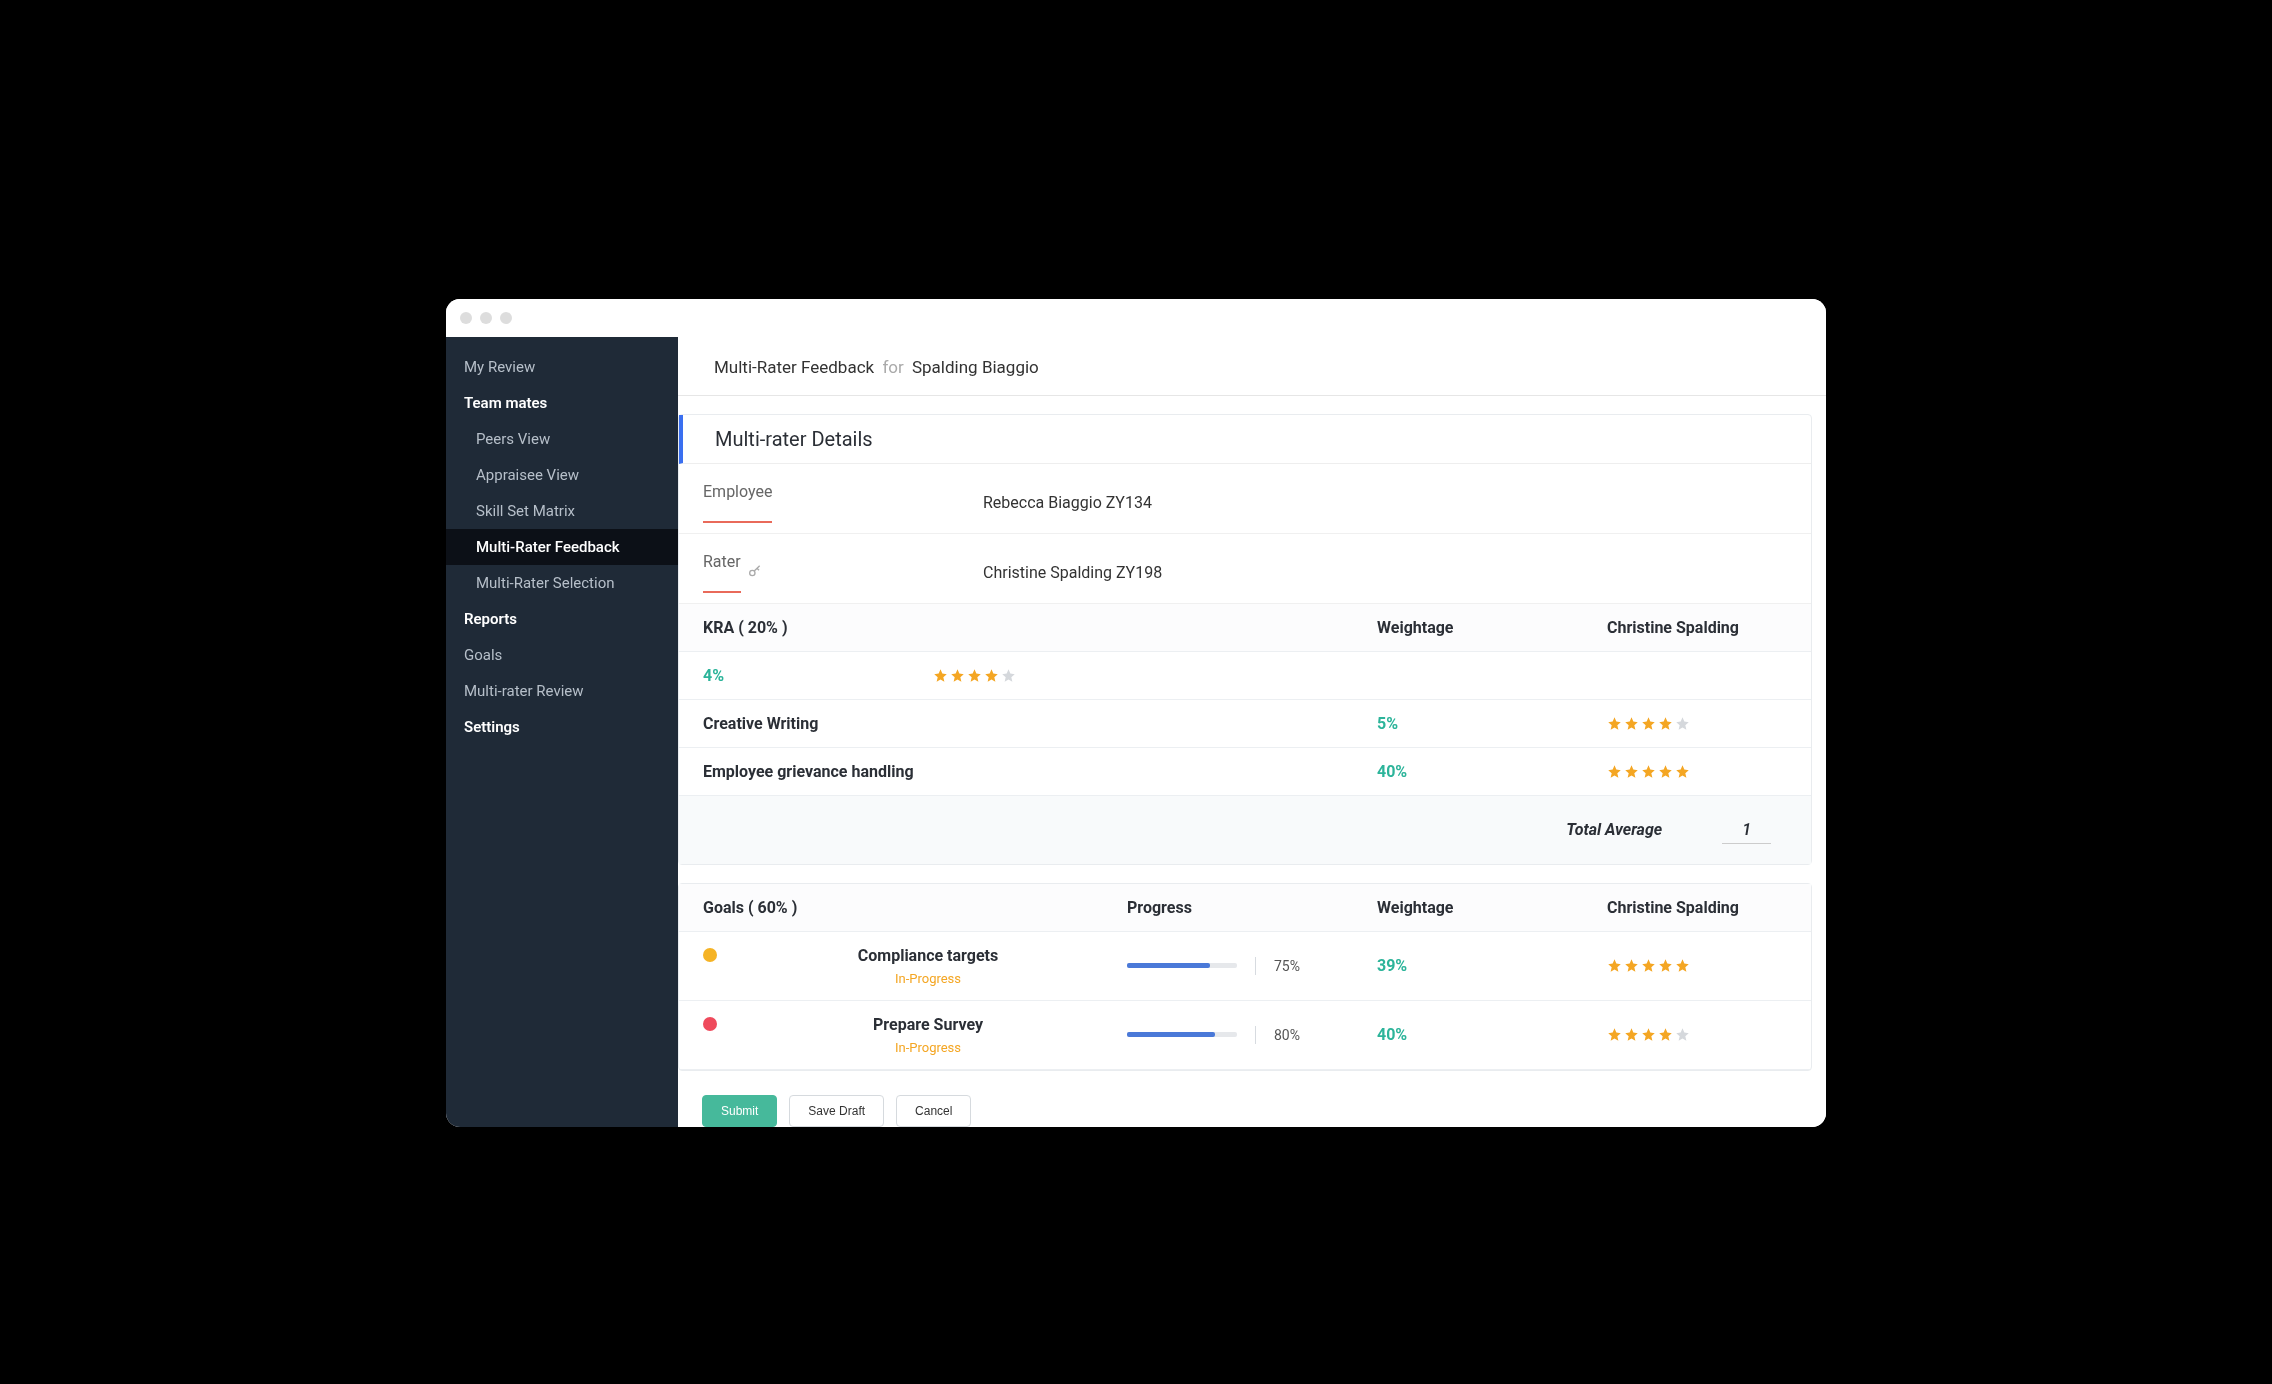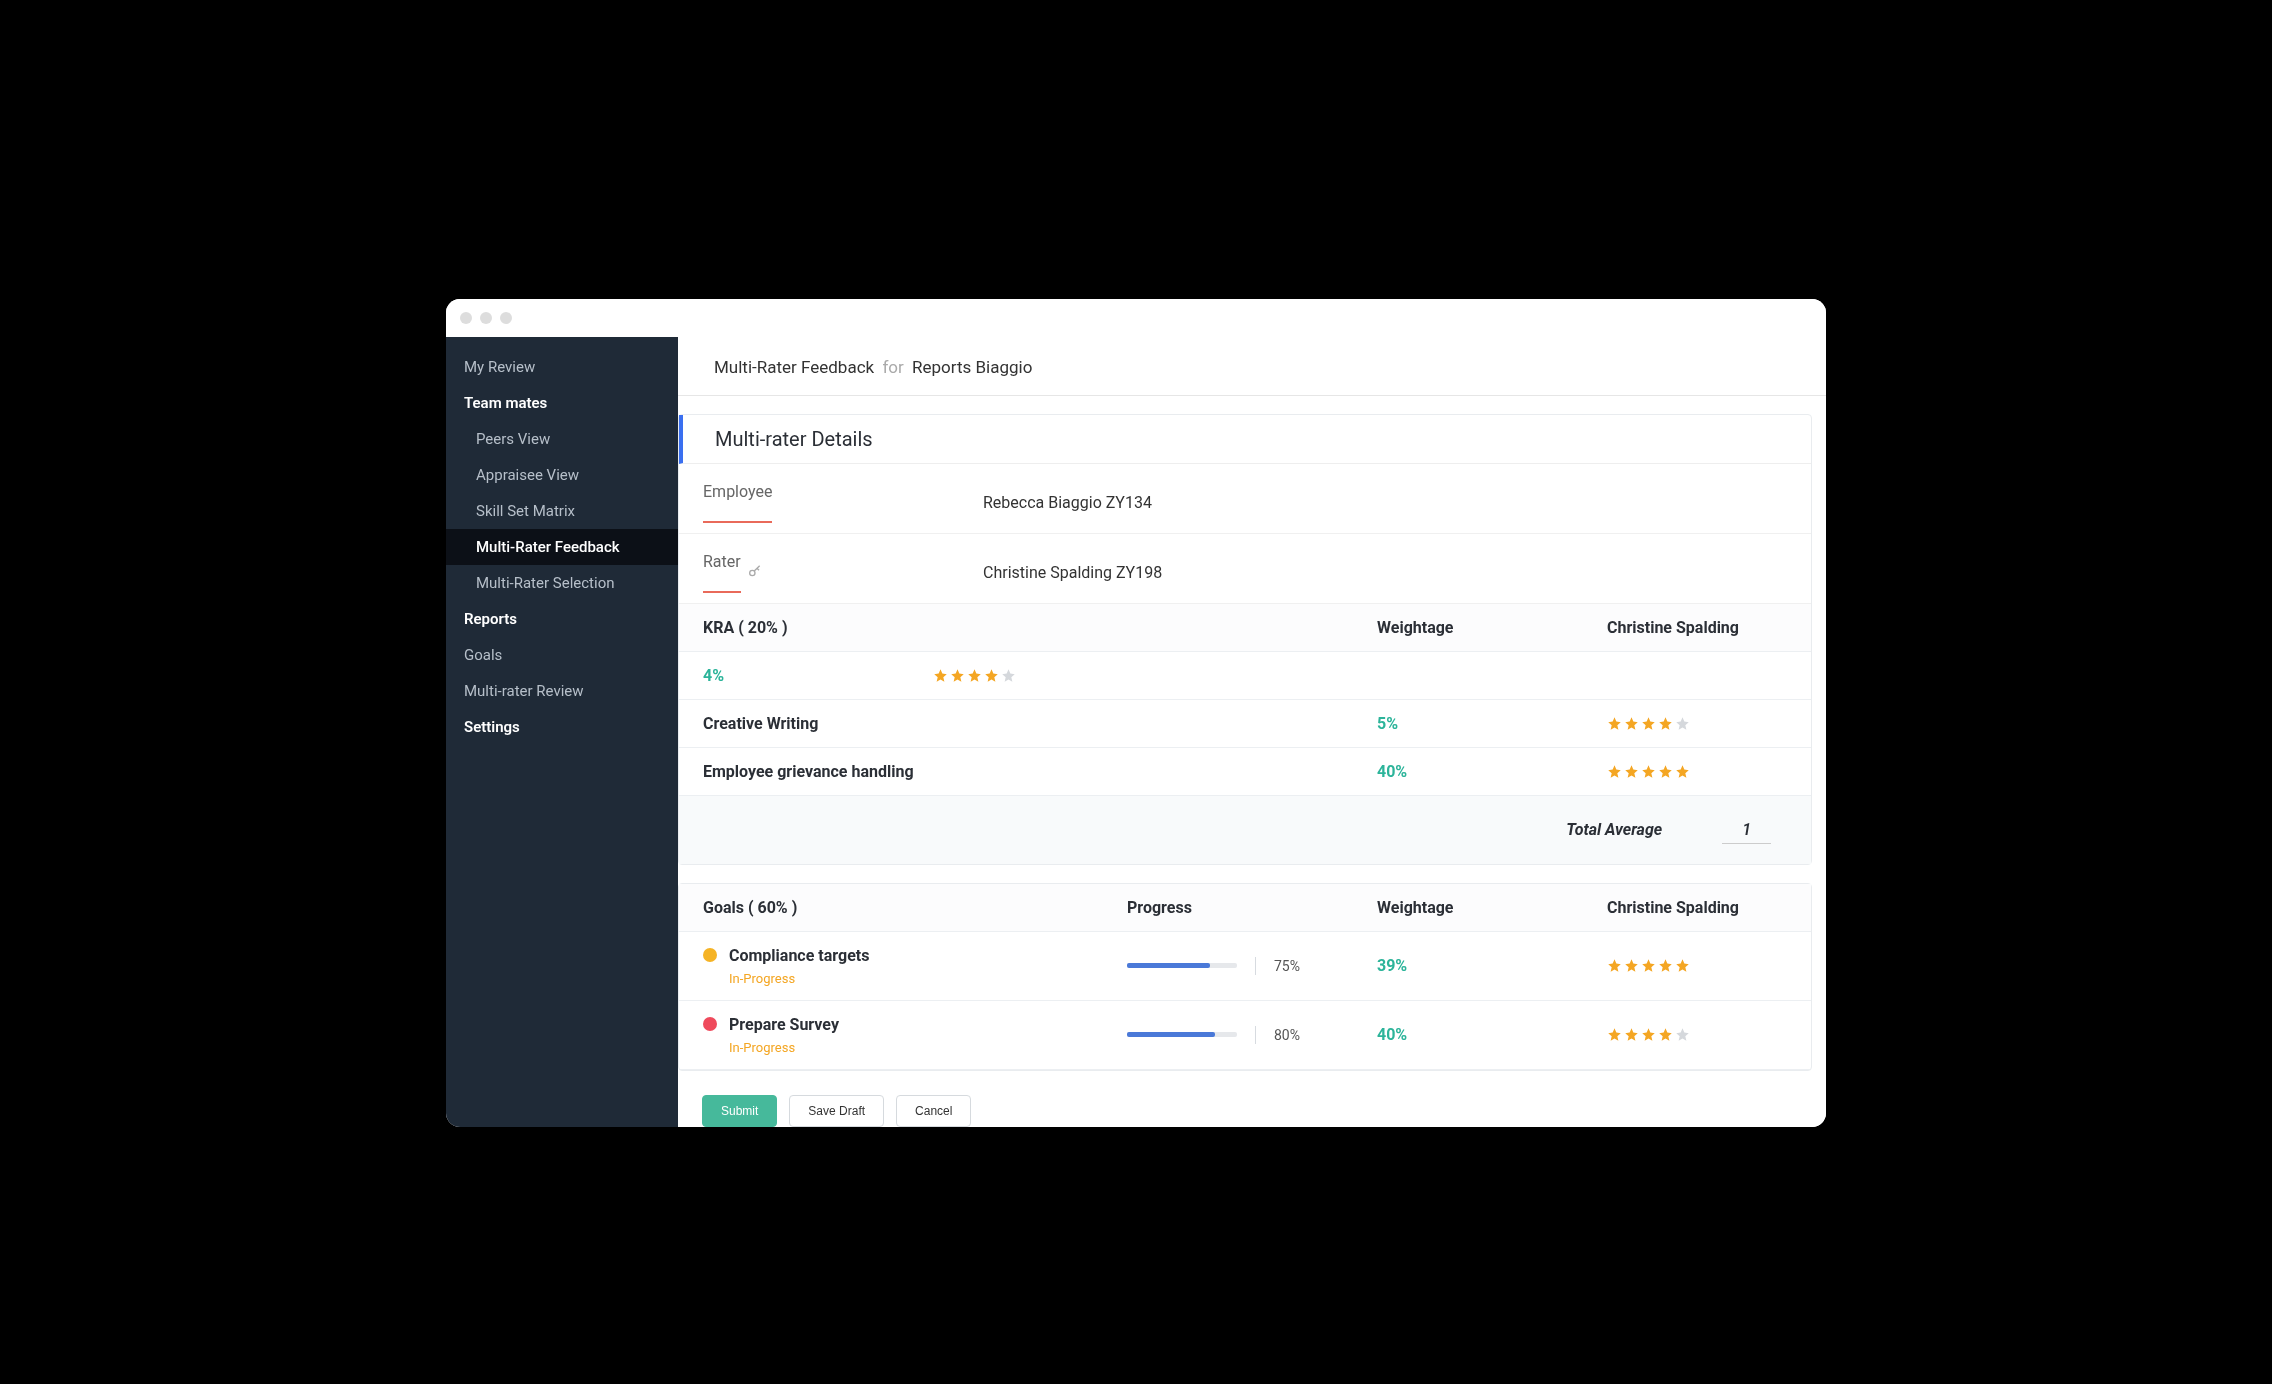--- a/index.html
+++ b/index.html
@@ -170,21 +170,21 @@
     align-items: center;
     padding: 14px 24px;
     border-bottom: 1px solid #eceff2;
   }
   .goal-dot {
     width: 14px; height: 14px; border-radius: 50%;
     margin-right: 12px;
     margin-top: 2px;
     align-self: flex-start;
   }
-  .goal-info { flex: 1; }
+  .goal-info { flex: 1; text-align: center; }
   .goal-title { font-weight: 700; color: #2b2f36; font-size: 16px; }
   .goal-status { color: #f4a623; font-size: 13px; margin-top: 6px; }
   .progress-wrap { display: flex; align-items: center; gap: 18px; width: 250px; }
   .progress-bar {
     width: 110px; height: 5px; background: #e6e8eb; border-radius: 2px;
     position: relative;
   }
   .progress-fill {
     height: 100%; background: #4a79d8; border-radius: 2px;
   }
@@ -233,21 +233,21 @@
         <div class="item sub">Multi-Rater Selection</div>
         <div class="item section">Reports</div>
         <div class="item">Goals</div>
         <div class="item">Multi-rater Review</div>
         <div class="item section">Settings</div>
       </div>
     <div class="main">
       <div class="breadcrumb">
         <span>Multi-Rater Feedback</span>
         <span class="for">for</span>
-        <span>Reports Biaggio</span>
+        <span>Spalding Biaggio</span>
       </div>
 
       <div class="content-wrap">
         <div class="card">
           <div class="section-title">Multi-rater Details</div>
 
           <div class="kv-row">
             <div class="label">
               <span class="underline">Employee</span>
             </div>

